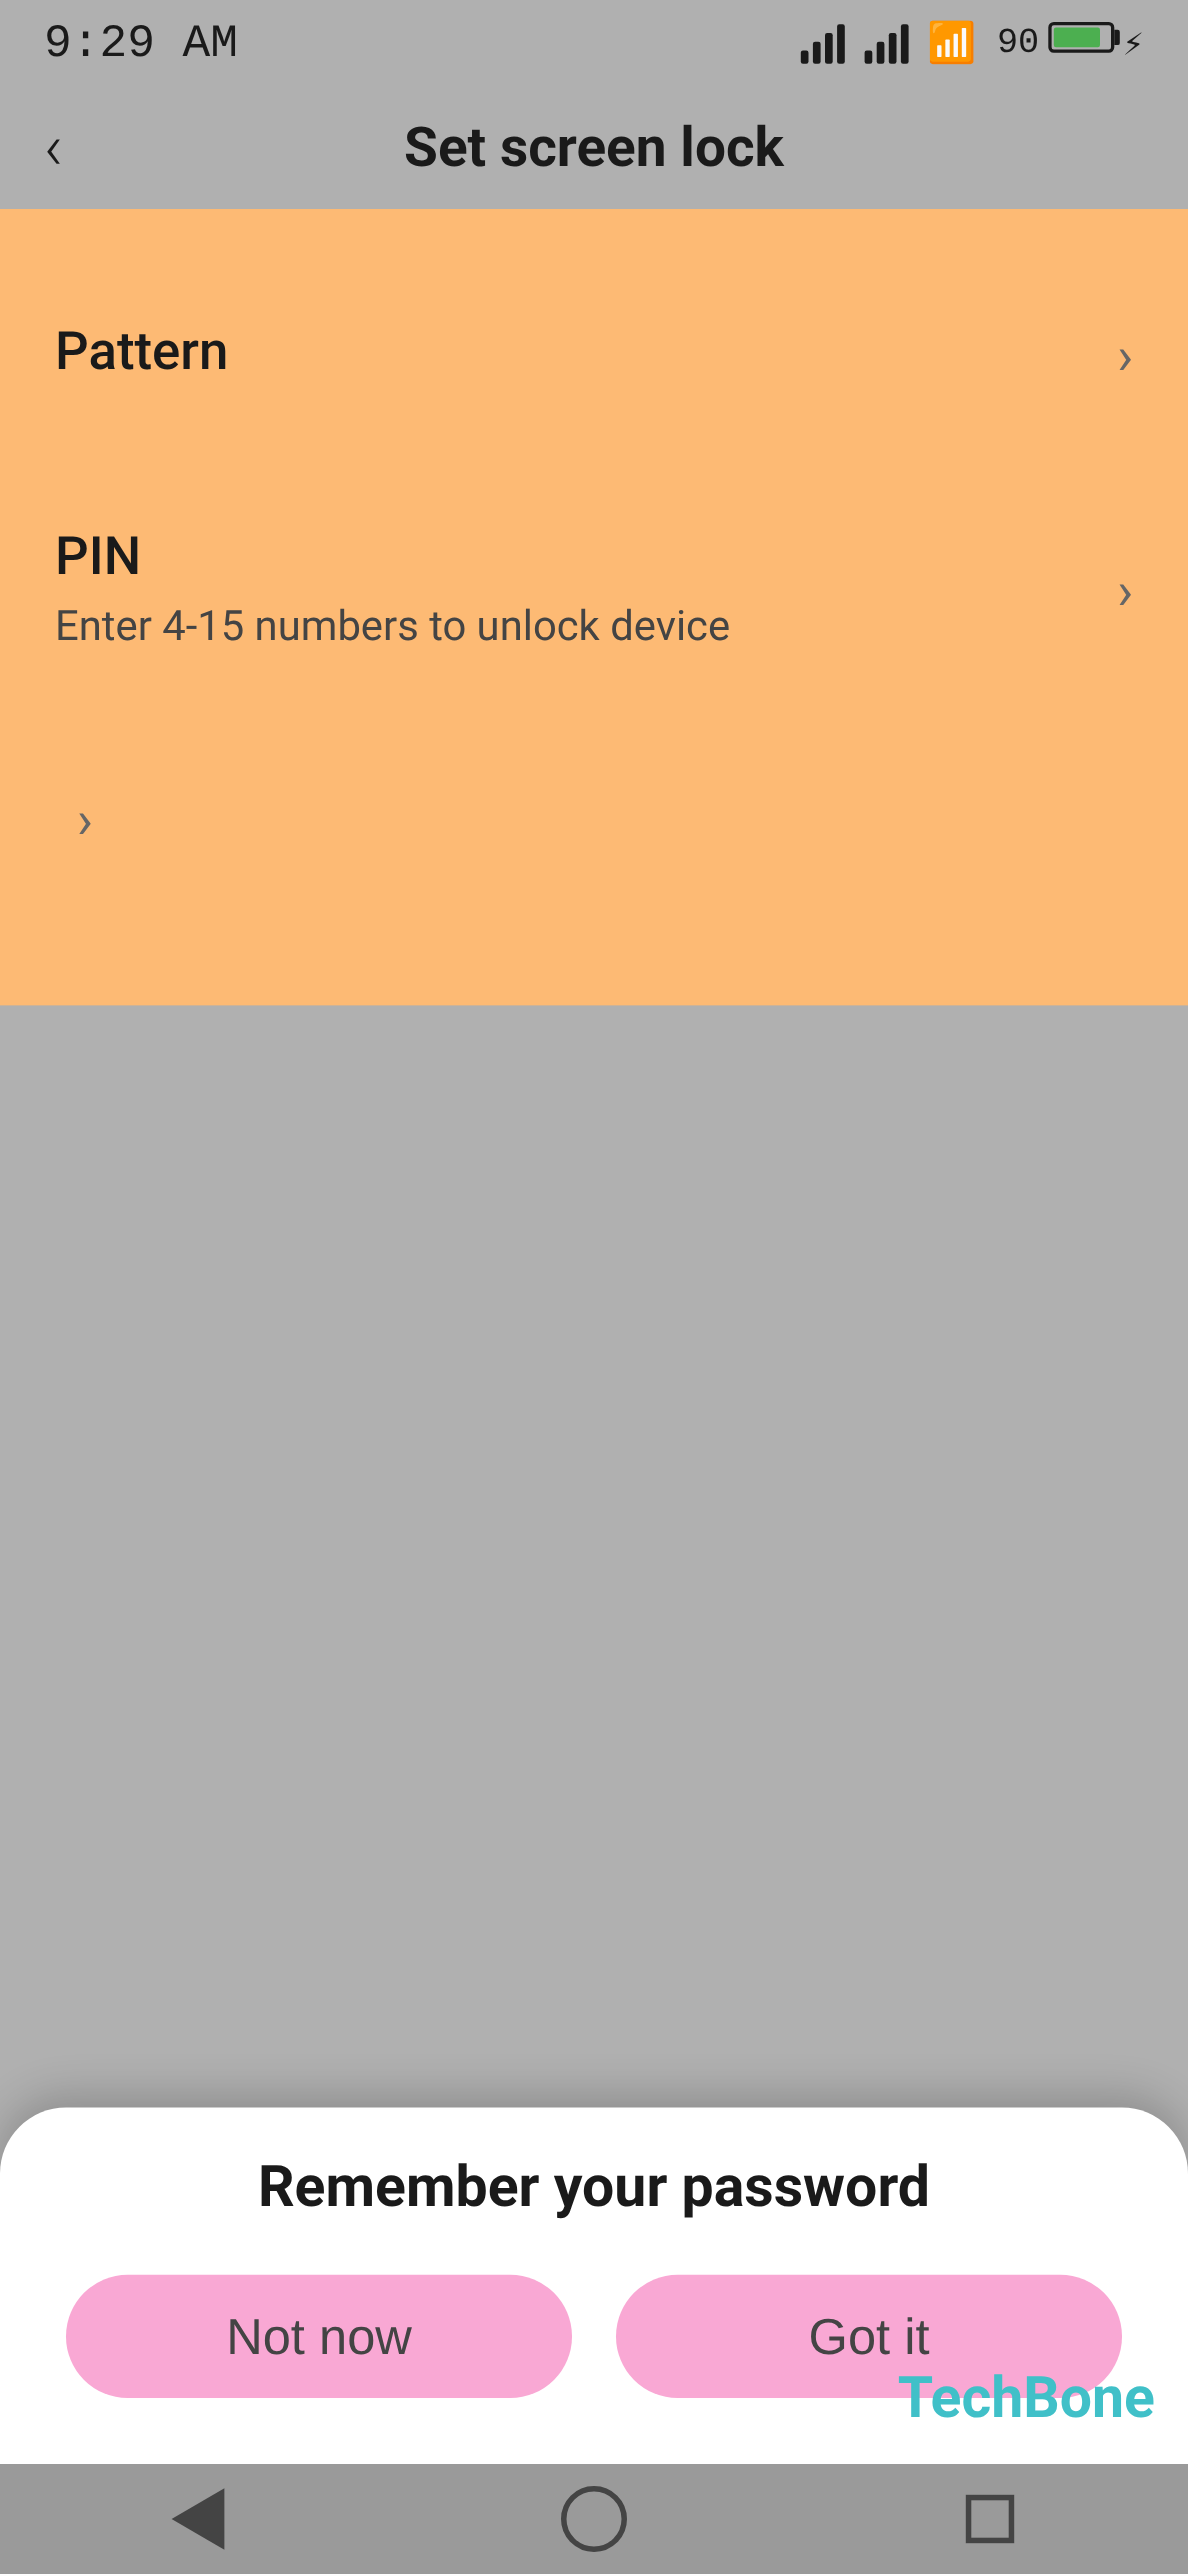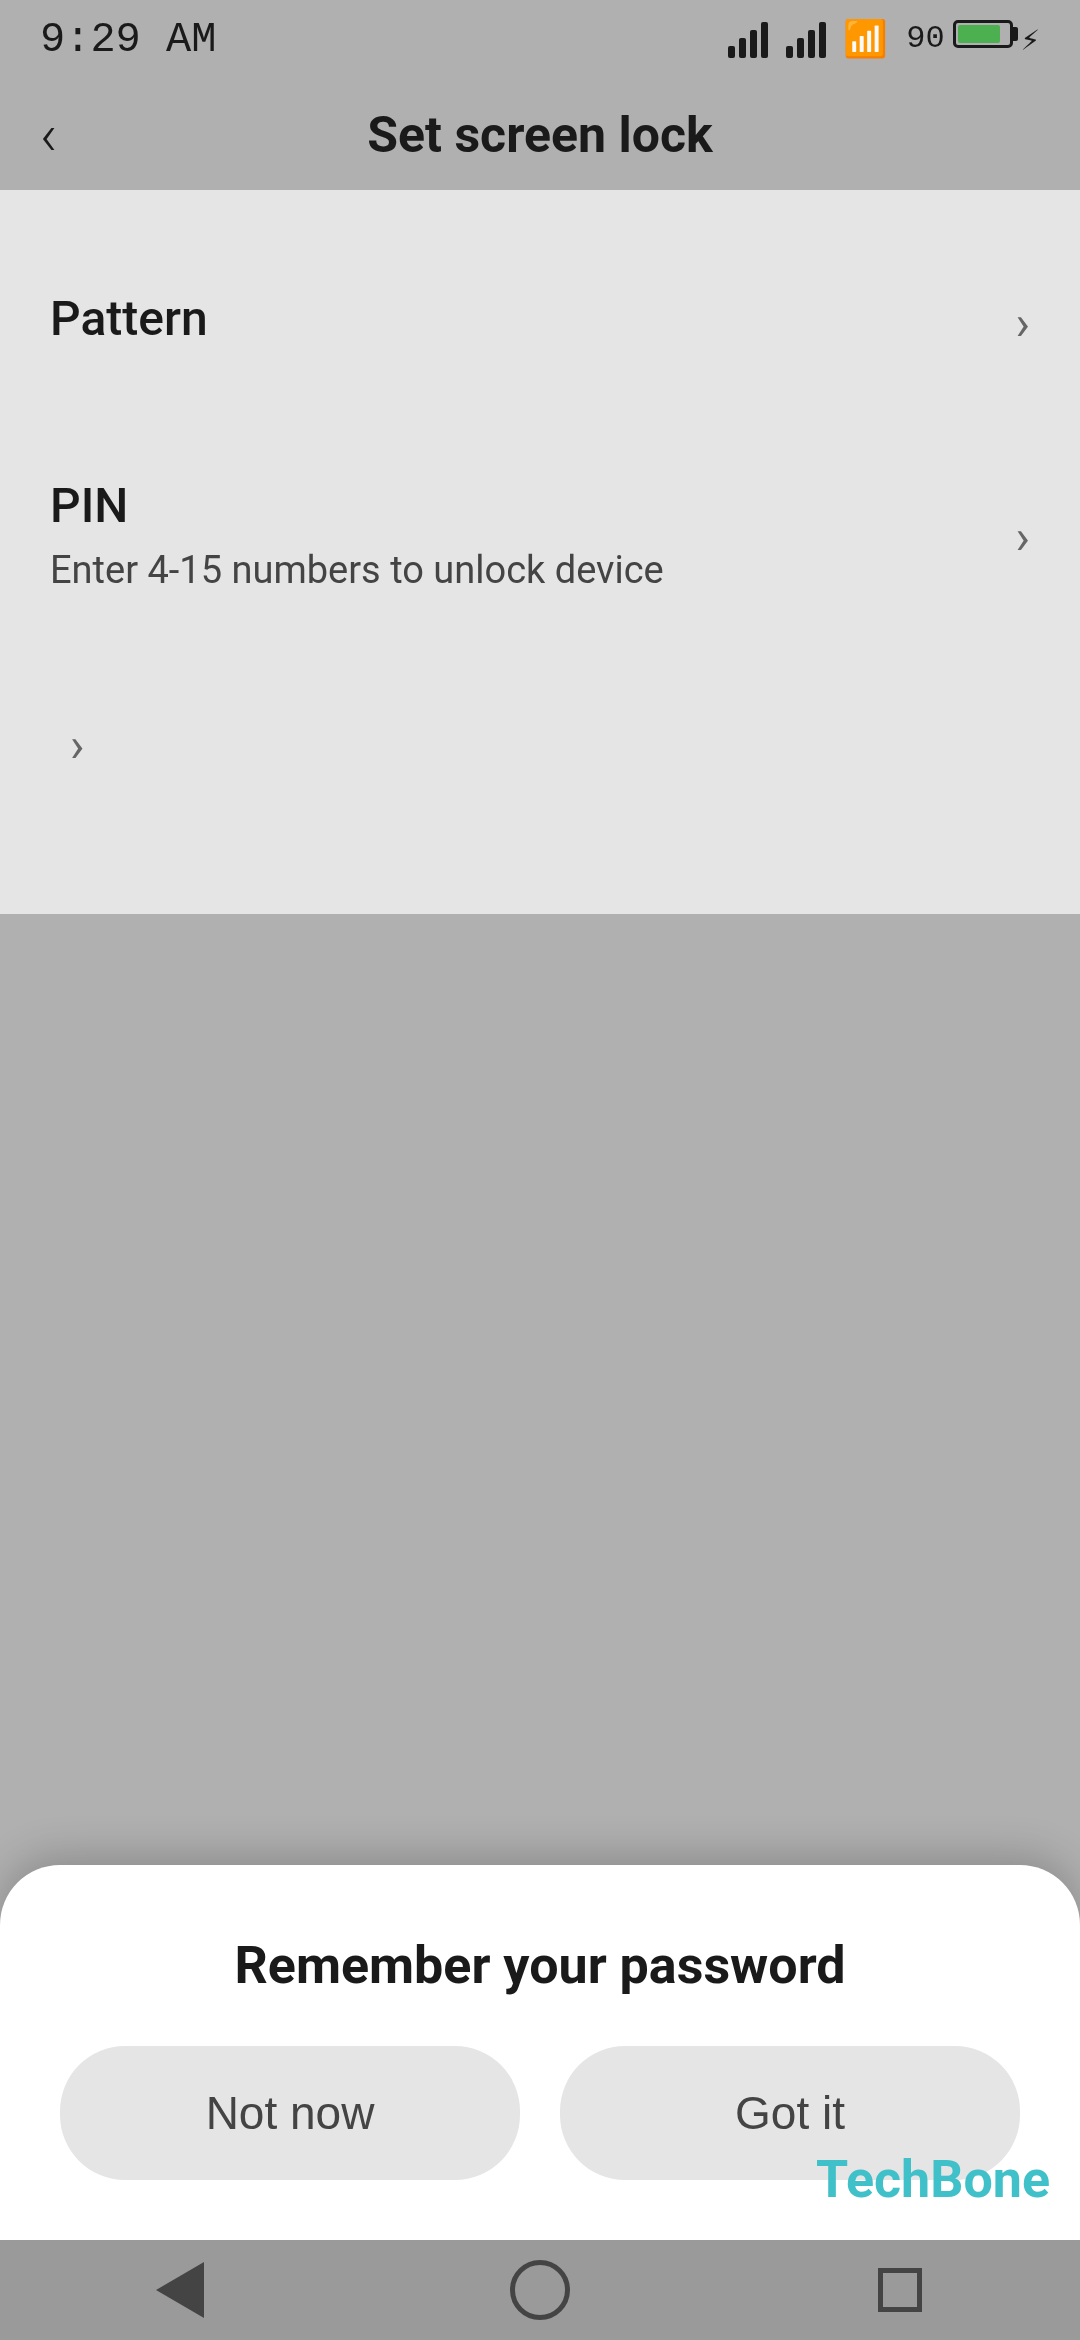--- a/index.html
+++ b/index.html
@@ -131,21 +131,21 @@
       left: 50%;
       transform: translateX(-50%);
       font-size: 50px;
       font-weight: 700;
       color: #1a1a1a;
     }
 
     
     .main-content {
       padding: 60px 50px;
-      background-color: #e5e5e5;
+      background-color: #fdba74;
     }
 
     .option-item {
       padding: 40px 0;
       border-bottom: none;
       display: flex;
       align-items: center;
       justify-content: space-between;
       cursor: pointer;
       margin-bottom: 40px;
@@ -175,21 +175,21 @@
     }
 
     
     .bottom-sheet {
       position: absolute;
       bottom: 100px;
       left: 0;
       width: 100%;
       background-color: #ffffff;
       border-radius: 60px 60px 0 0;
-      padding: 70px 60px 60px;
+      padding: 41px 60px 60px;
       box-shadow: 0 -10px 40px rgba(0,0,0,0.2);
     }
 
     .sheet-title {
       font-size: 52px;
       font-weight: 700;
       color: #1a1a1a;
       text-align: center;
       margin-bottom: 50px;
     }
@@ -202,23 +202,23 @@
     }
 
     .sheet-buttons {
       display: flex;
       gap: 40px;
       justify-content: space-between;
     }
 
     .sheet-btn {
       flex: 1;
-      height: 134px;
+      height: 112px;
       border-radius: 65px;
-      background-color: #e5e5e5;
+      background-color: #f9a8d4;
       border: none;
       font-size: 46px;
       font-weight: 500;
       color: #444444;
       cursor: pointer;
       display: flex;
       align-items: center;
       justify-content: center;
     }
 

